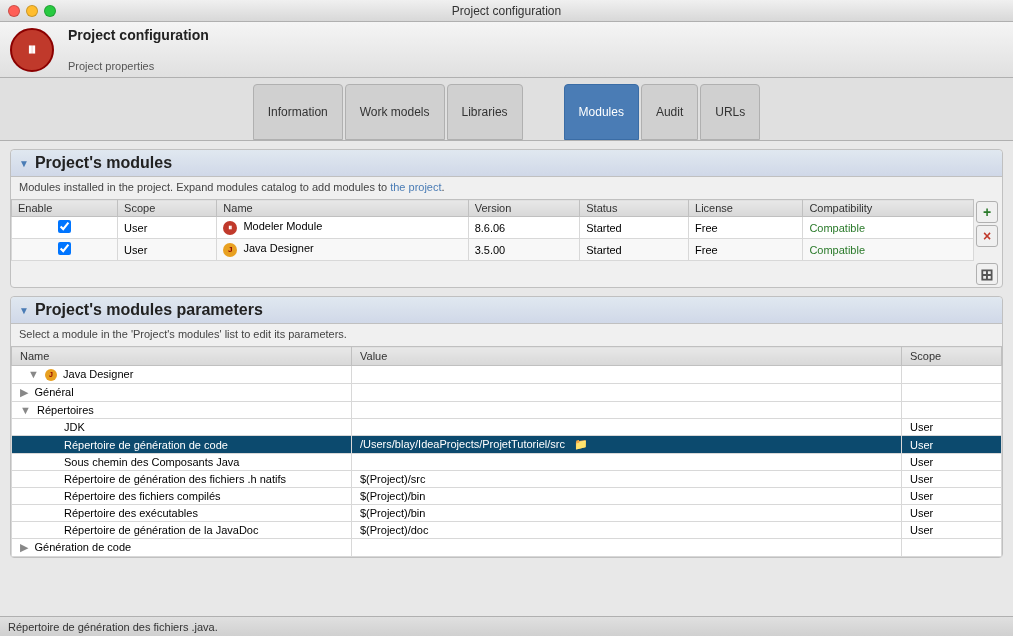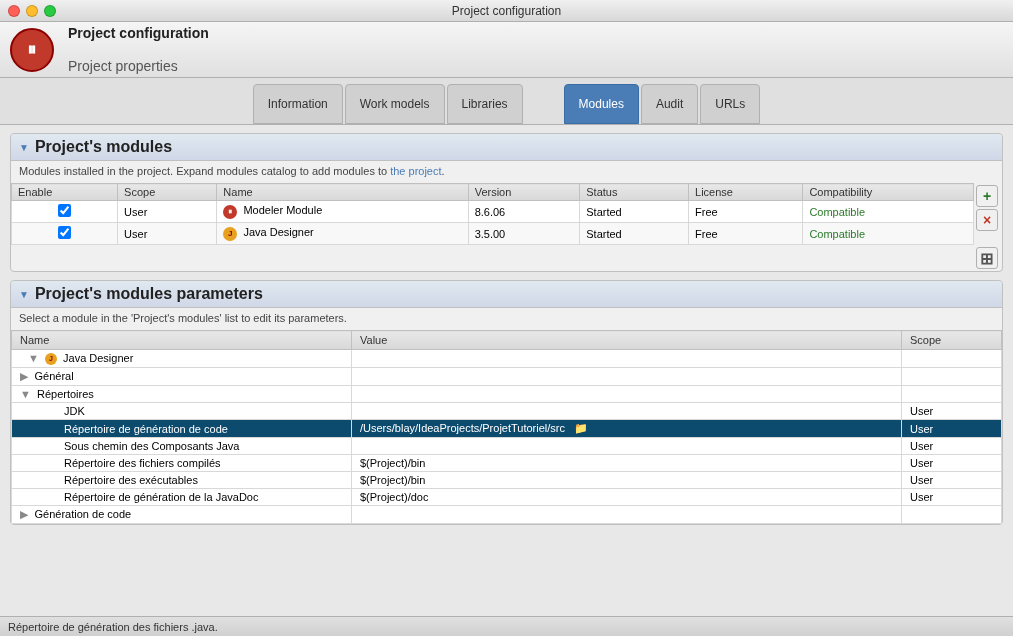--- a/index.html
+++ b/index.html
@@ -61,36 +61,36 @@
       font-size: 18px;
       font-weight: bold;
       border: 2px solid #8b0000;
     }
     .app-header-text h2 {
       font-size: 14px;
       font-weight: bold;
       color: #222;
     }
     .app-header-text p {
-      font-size: 14px;
+      font-size: 11px;
       color: #555;
       margin-top: 17px;
     }
 
     
     .tabbar {
       background: #e0e0e0;
       padding: 6px 0 0 0;
       display: flex;
       justify-content: center;
       gap: 2px;
       border-bottom: 1px solid #b0b0b0;
     }
     .tab {
-      padding: 12px 14px;
+      padding: 20px 14px;
       font-size: 12px;
       color: #333;
       background: #d0d0d0;
       border: 1px solid #b0b0b0;
       border-radius: 4px 4px 0 0;
       cursor: pointer;
     }
     .tab.active {
       background: #4a7cb5;
       color: white;
@@ -433,20 +433,27 @@
         </tr>
 
         <tr>
           <td class="indent-3">
             <span>Sous chemin des Composants Java</span>
           </td>
           <td></td>
           <td>User</td>
         </tr>
 
+        <tr>
+          <td class="indent-3">
+            <span>Répertoire de génération des fichiers .h natifs</span>
+          </td>
+          <td>$(Project)/src</td>
+          <td>User</td>
+        </tr>
 
         <tr>
           <td class="indent-3">
             <span>Répertoire des fichiers compilés</span>
           </td>
           <td>$(Project)/bin</td>
           <td>User</td>
         </tr>
 
         <tr>

